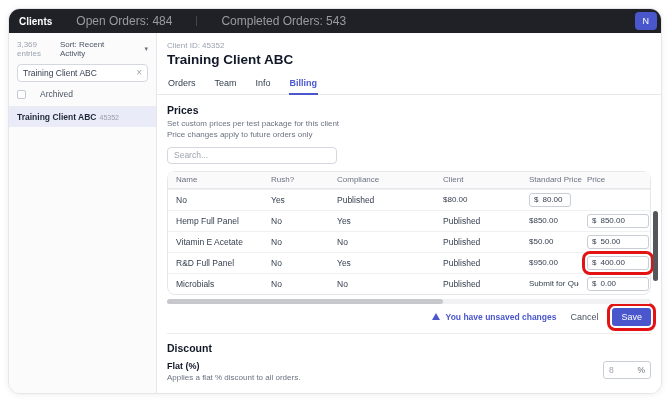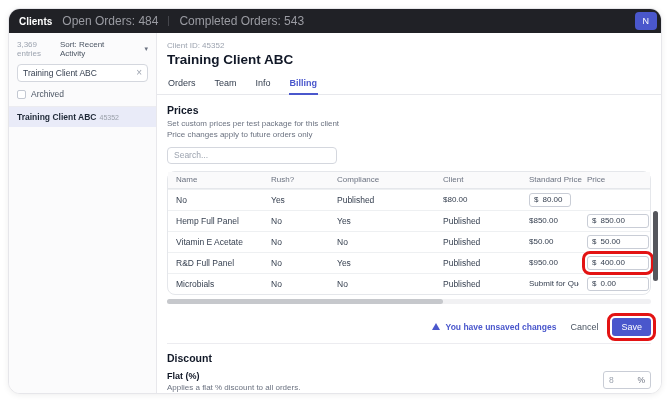--- a/index.html
+++ b/index.html
@@ -6,21 +6,21 @@
   html,body { width: 670px; height: 402px; background: #ffffff; font-family: "Liberation Sans", sans-serif; }
   .window {
     position: absolute; left: 8px; top: 8px; width: 654px; height: 386px;
     background: #fff; border: 1px solid #e6e6ea; border-radius: 12px;
     box-shadow: 0 1px 6px rgba(0,0,0,.07); overflow: hidden;
     display: flex; flex-direction: column;
   }
   
   .topbar {
     height: 24px; background: #202126; display: flex; align-items: center;
-    padding: 0 10px; gap: 10px; flex: none;
+    padding: 0 10px; gap: 24px; flex: none;
   }
   .tb-title { color: #ffffff; font-size: 10px; font-weight: 700; }
   .tb-stat { color: #9a9ba2; font-size: 12px; }
   .tb-sep { width: 1px; height: 10px; background: #45464c; }
   .tb-new {
     margin-left: auto; margin-right: -6px; background: #4a57cc; color: #fff;
     border: none; border-radius: 4px; font-size: 9px; padding: 4px 8px; cursor: pointer;
   }
   
   .body-row { flex: 1; display: flex; min-height: 0; }
@@ -29,21 +29,21 @@
   .sb-top { display: flex; justify-content: space-between; align-items: center; padding: 0 8px; }
   .sb-entries { font-size: 8px; color: #9ca3af; }
   .sb-sort { font-size: 8px; color: #4b5563; cursor: pointer; display: flex; align-items: center; gap: 20px; }
   .sb-sort .chev { font-size: 7px; color: #6b7280; }
   .sb-search {
     margin: 6px 8px 0; height: 18px; background: #fff; border: 1px solid #d4d7de;
     border-radius: 4px; display: flex; align-items: center; padding: 0 5px;
   }
   .sb-search input { flex: 1; border: none; outline: none; font-size: 8.5px; color: #374151; background: transparent; min-width: 0; }
   .sb-clear { font-size: 10px; color: #9ca3af; cursor: pointer; line-height: 1; }
-  .sb-archived { display: flex; align-items: center; gap: 5px; padding: 7px 8px; font-size: 8.5px; color: #4b5563; }
+  .sb-archived { display: flex; align-items: center; gap: 14px; padding: 7px 8px; font-size: 8.5px; color: #4b5563; }
   .checkbox { width: 9px; height: 9px; border: 1px solid #c3c8d2; border-radius: 2px; background: #fff; display: inline-block; cursor: pointer; }
   .sb-list { border-top: 1px solid #ececf0; }
   .client-item { padding: 5px 8px; cursor: pointer; display: flex; align-items: baseline; gap: 3px; }
   .client-item.selected { background: #e9ebf8; }
   .client-item .cname { font-size: 8.5px; font-weight: 700; color: #1f2937; }
   .client-item .cid { font-size: 7px; color: #9aa0aa; }
   
   .main { flex: 1; position: relative; display: flex; flex-direction: column; min-width: 0; background: #fff; overflow: hidden; }
   .client-header { padding: 8px 10px 0; border-bottom: 1px solid #e7e8ec; flex: none; }
   .client-id { font-size: 8px; color: #9ca3af; }
@@ -71,21 +71,21 @@
     display: inline-flex; align-items: center; gap: 4px; height: 14px; width: 62px;
     border: 1px solid #c9cdd6; border-radius: 3px; padding: 0 4px; background: #fff; cursor: text;
   }
   .price-box .cur { font-size: 8px; color: #374151; }
   .price-box input { width: 100%; min-width: 0; border: none; outline: none; font-size: 8px; color: #374151; background: transparent; padding: 0; }
   .annotated { outline: 3px solid #e31313; outline-offset: 2px; }
   
   .hscroll { margin-top: 4px; height: 5px; background: #f1f1f3; border-radius: 3px; position: relative; }
   .hthumb { position: absolute; left: 0; top: 0; height: 5px; width: 57%; background: #c6c8cc; border-radius: 3px; cursor: grab; }
   
-  .unsaved-row { margin-top: 14px; display: flex; align-items: center; justify-content: flex-end; gap: 10px; }
+  .unsaved-row { margin-top: 4px; display: flex; align-items: center; justify-content: flex-end; gap: 10px; }
   .warn-tri { width: 0; height: 0; border-left: 4px solid transparent; border-right: 4px solid transparent; border-bottom: 7px solid #4a57cc; display: inline-block; }
   .unsaved-text { font-size: 8.5px; color: #4a57cc; font-weight: 700; margin-left: -4px; }
   .btn-plain { background: none; border: none; font-size: 9px; color: #4b5563; cursor: pointer; padding: 3px 4px; }
   .btn-primary { background: #4a57cc; color: #fff; border: none; border-radius: 3px; font-size: 9px; padding: 4px 9px; cursor: pointer; }
   
   .discount { margin-top: 7px; border-top: 1px solid #ececf0; padding-top: 8px; }
   .flat-row { margin-top: 7px; display: flex; justify-content: space-between; align-items: flex-start; }
   .flat-label { font-size: 9px; font-weight: 700; color: #111827; }
   .flat-desc { font-size: 8px; color: #6b7280; margin-top: 2px; }
   .pct-box { display: inline-flex; align-items: center; height: 18px; width: 48px; border: 1px solid #c9cdd6; border-radius: 3px; padding: 0 5px; background: #fff; }

